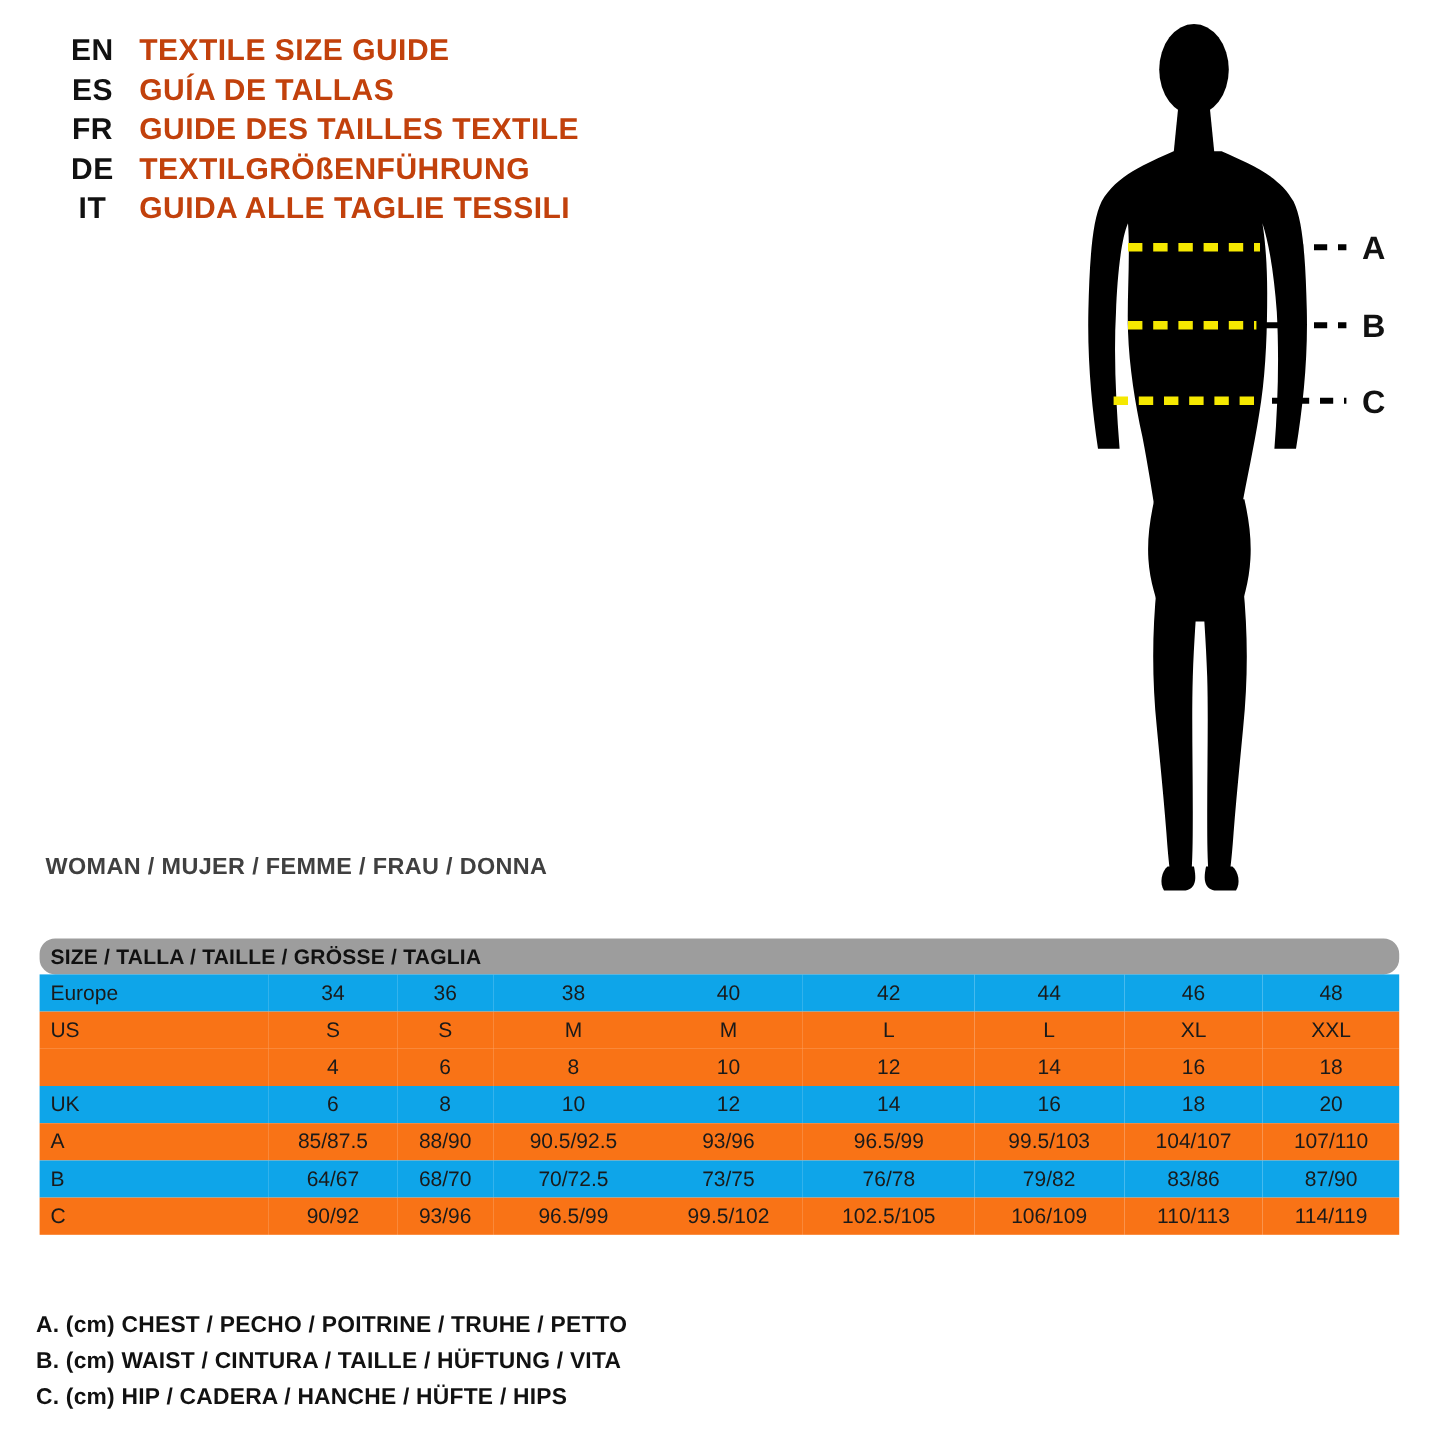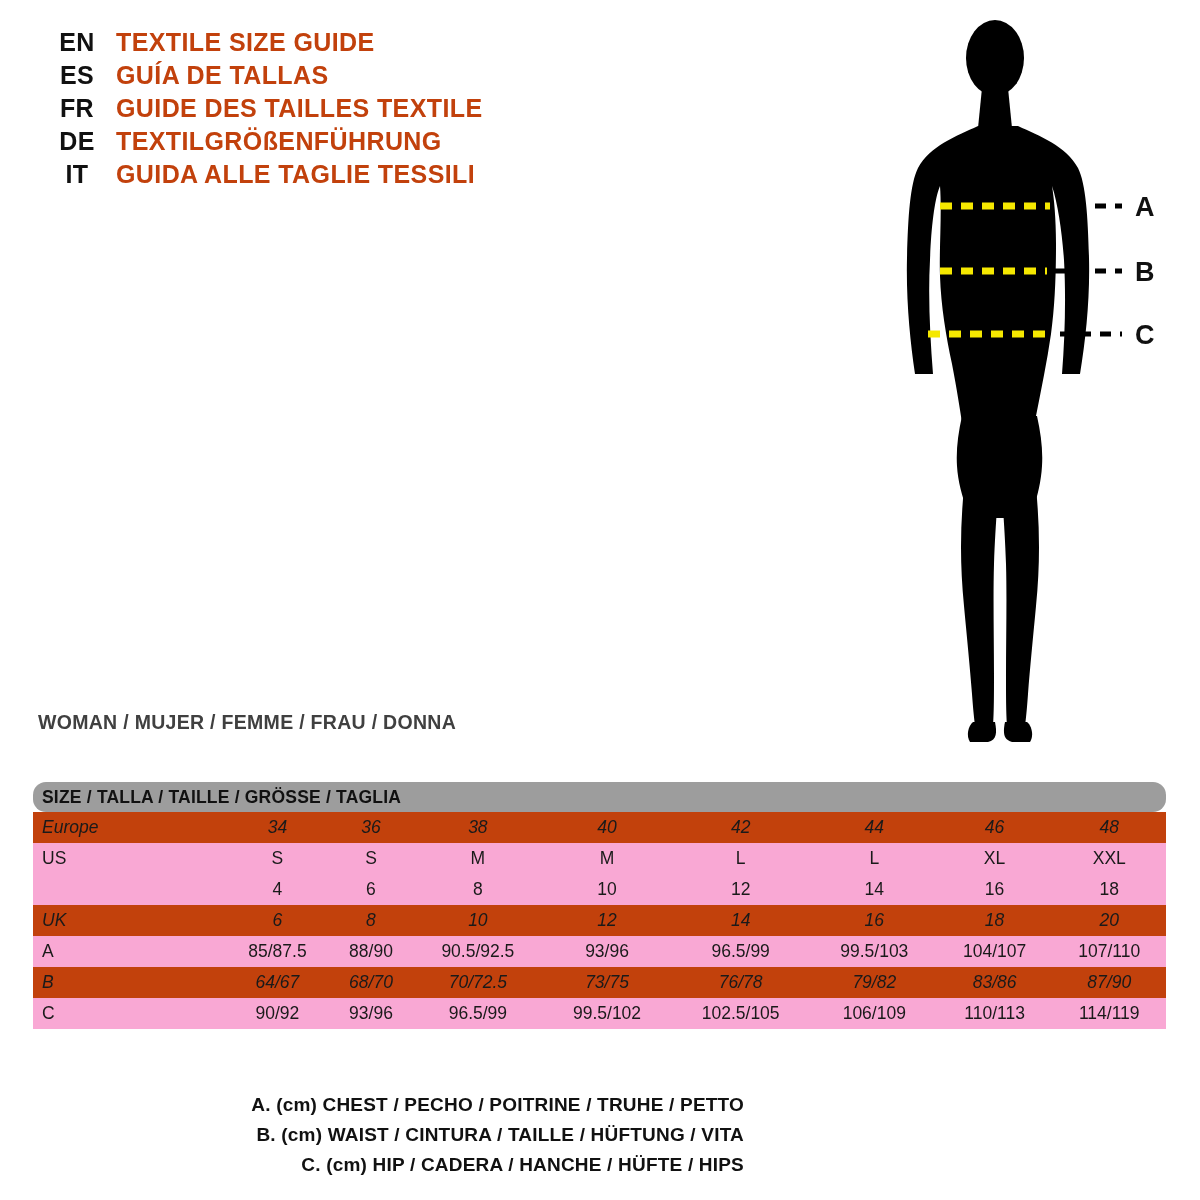--- a/index.html
+++ b/index.html
@@ -93,30 +93,29 @@
     background: #9d9d9d;
     color: #111111;
     font-weight: bold;
     text-align: left;
     padding-left: 9px;
     font-size: 17.5px;
     letter-spacing: 0.2px;
     height: 30px;
     border-radius: 13px;
   }
-  #size-table tr.band-light td { background: #c2410c; font-style: italic; }
-  #size-table tr.band-dark td  { background: #f9a8d4; }
+  #size-table tr.band-light td { background: #0ea5e9; }
+  #size-table tr.band-dark td  { background: #f97316; }
 
   
   #legend-block {
     position: absolute;
-    left: 44px;
+    left: 30px;
     top: 1090px;
     width: 700px;
-    text-align: right;
   }
   .legend-row {
     font-size: 19px;
     font-weight: bold;
     letter-spacing: 0.2px;
     color: #111111;
     height: 30px;
     line-height: 30px;
     white-space: nowrap;
   }

